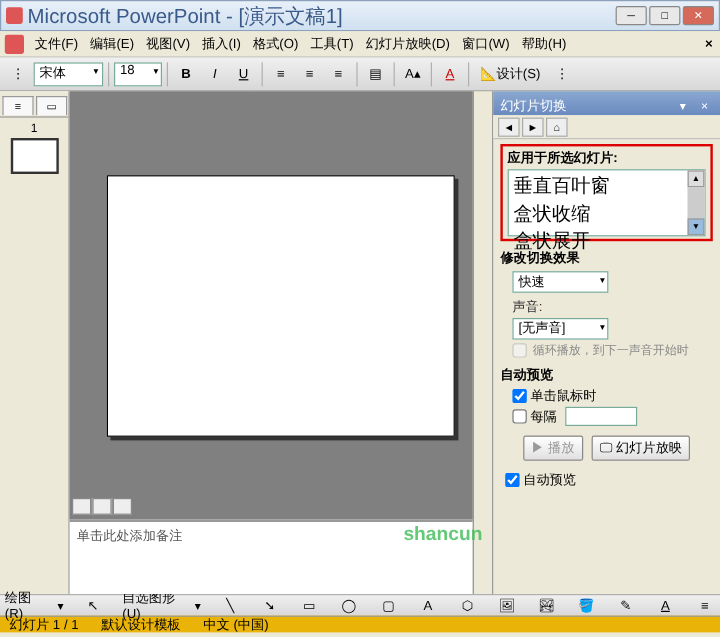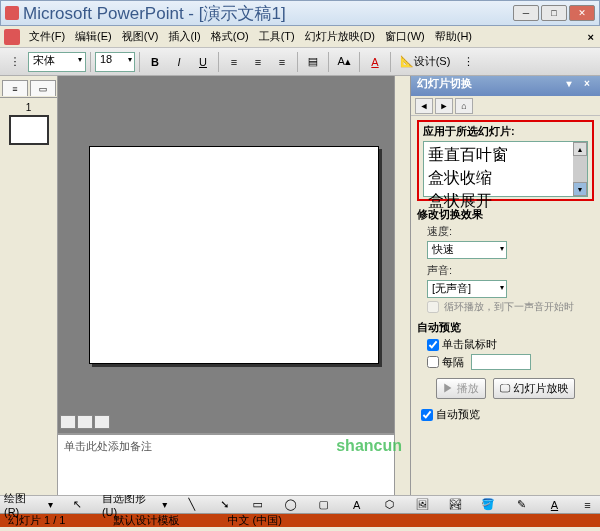--- a/index.html
+++ b/index.html
@@ -26,42 +26,42 @@
 .thumb-tabs{height:18px;display:flex;border-bottom:1px solid #999;margin-bottom:4px}
 .thumb-tab{width:26px;height:16px;border:1px solid #999;border-bottom:none;margin-left:2px;background:#f8f8f8;display:flex;align-items:center;justify-content:center;font-size:9px}
 .thumb-num{text-align:center;font-size:10px;margin-top:2px}
 .thumb-slide{width:40px;height:30px;background:#fff;border:2px solid #333;margin:2px auto}
 .center-pane{flex:1;display:flex;flex-direction:column;background:#808080;position:relative}
 .scroll-v{position:absolute;right:0;top:0;bottom:0;width:16px;background:#ece9d8;border-left:1px solid #999}
 .slide-area{flex:1;display:flex;align-items:center;justify-content:center;padding:20px}
 .slide{width:290px;height:218px;background:#fff;border:1px solid #000;box-shadow:3px 3px 0 #333}
 .notes{height:62px;background:#fff;border-top:2px solid #999;margin-right:16px;padding:4px 6px;color:#555}
 .task-pane{width:190px;background:#ece9d8;border-left:1px solid #999;display:flex;flex-direction:column}
-.tp-header{height:20px;background:linear-gradient(#8aa8d0,#6a8ac0);color:#fff;display:flex;align-items:flex-start;padding:0 6px;font-weight:bold}
+.tp-header{height:20px;background:linear-gradient(#8aa8d0,#6a8ac0);color:#fff;display:flex;align-items:flex-end;padding:0 6px;font-weight:normal}
 .tp-header-btns{margin-left:auto;display:flex;gap:4px}
 .tp-hbtn{width:14px;height:14px;color:#fff;display:flex;align-items:center;justify-content:center;font-size:10px}
 .tp-nav{height:20px;background:#ece9d8;display:flex;align-items:center;padding:0 4px;gap:2px;border-bottom:1px solid #c0c0c0}
 .tp-nav-btn{width:18px;height:16px;border:1px solid #aaa;background:#eee;display:flex;align-items:center;justify-content:center;font-size:9px}
 .tp-body{flex:1;padding:4px 6px;overflow:hidden}
 .tp-section{margin-bottom:6px}
 .tp-label{font-weight:bold;margin-bottom:2px}
 .redbox{border:2px solid #d00;padding:2px 4px;margin-bottom:6px}
 .tp-list{background:#fff;border:1px solid #7a9;height:56px;padding:2px;position:relative}
 .tp-list-item{padding:1px 2px;font-size:16px}
 .tp-list-scroll{position:absolute;right:0;top:0;bottom:0;width:14px;background:#ece9d8;display:flex;flex-direction:column}
 .tp-scroll-btn{width:14px;height:14px;background:#ddd;border:1px solid #999;font-size:7px;display:flex;align-items:center;justify-content:center}
 .tp-scroll-track{flex:1;background:#ccc}
 .tp-scroll-btn.blue{background:#9bd}
 .tp-dropdown{height:18px;border:1px solid #7a9;background:#fff;padding:0 14px 0 4px;position:relative;margin-left:10px;margin-top:2px;display:inline-block;min-width:80px}
 .tp-dropdown::after{content:"▾";position:absolute;right:2px;top:2px;font-size:8px}
 .tp-check{display:flex;align-items:center;gap:3px;margin-top:2px;margin-left:10px}
 .tp-check input{width:12px;height:12px}
 .tp-btn{border:1px solid #888;background:linear-gradient(#fff,#e0e0e0);padding:2px 6px;border-radius:2px;display:inline-block;margin:2px}
 .tp-btn.disabled{color:#999}
-.statusbar{height:14px;background:#c2410c;border-top:1px solid #999;display:flex;align-items:center;padding:0 8px;gap:48px;font-size:10px}
+.statusbar{height:14px;background:#eab308;border-top:1px solid #999;display:flex;align-items:center;padding:0 8px;gap:19px;font-size:10px}
 .drawbar{height:18px;background:linear-gradient(#f0f0f0,#d8d8d8);border-top:1px solid #b0b0b0;display:flex;align-items:center;padding:0 4px;gap:16px;font-size:10px}
 .sub-label{margin-left:10px;color:#333}
 .hint{color:#888;font-size:10px;margin-left:16px}
 .watermark{position:absolute;right:8px;bottom:40px;color:#4ac060;font-size:16px;font-weight:bold;opacity:.85;pointer-events:none}
 .viewbtns{position:absolute;left:2px;bottom:66px;display:flex;gap:1px}
 .vbtn{width:16px;height:14px;border:1px solid #888;background:#eee}
 </style>
 </head>
 <body>
 
@@ -168,21 +168,20 @@
           <div class="tp-list-item">盒状展开</div>
           <div class="tp-list-scroll">
             <div class="tp-scroll-btn">▲</div>
             <div class="tp-scroll-track"></div>
             <div class="tp-scroll-btn blue">▼</div>
           </div>
         </div>
       </div>
       <div class="tp-section">
         <div class="tp-label">修改切换效果</div>
-        <div class="sub-label">速度:</div>
         <div class="tp-dropdown">快速</div>
         <div class="sub-label" style="margin-top:4px">声音:</div>
         <div class="tp-dropdown">[无声音]</div>
         <div class="tp-check">
           <input type="checkbox" disabled="" style="">
           <span class="hint" style="margin-left:2px">循环播放，到下一声音开始时</span>
         </div>
       </div>
       <div class="tp-section">
         <div class="tp-label">自动预览</div>

